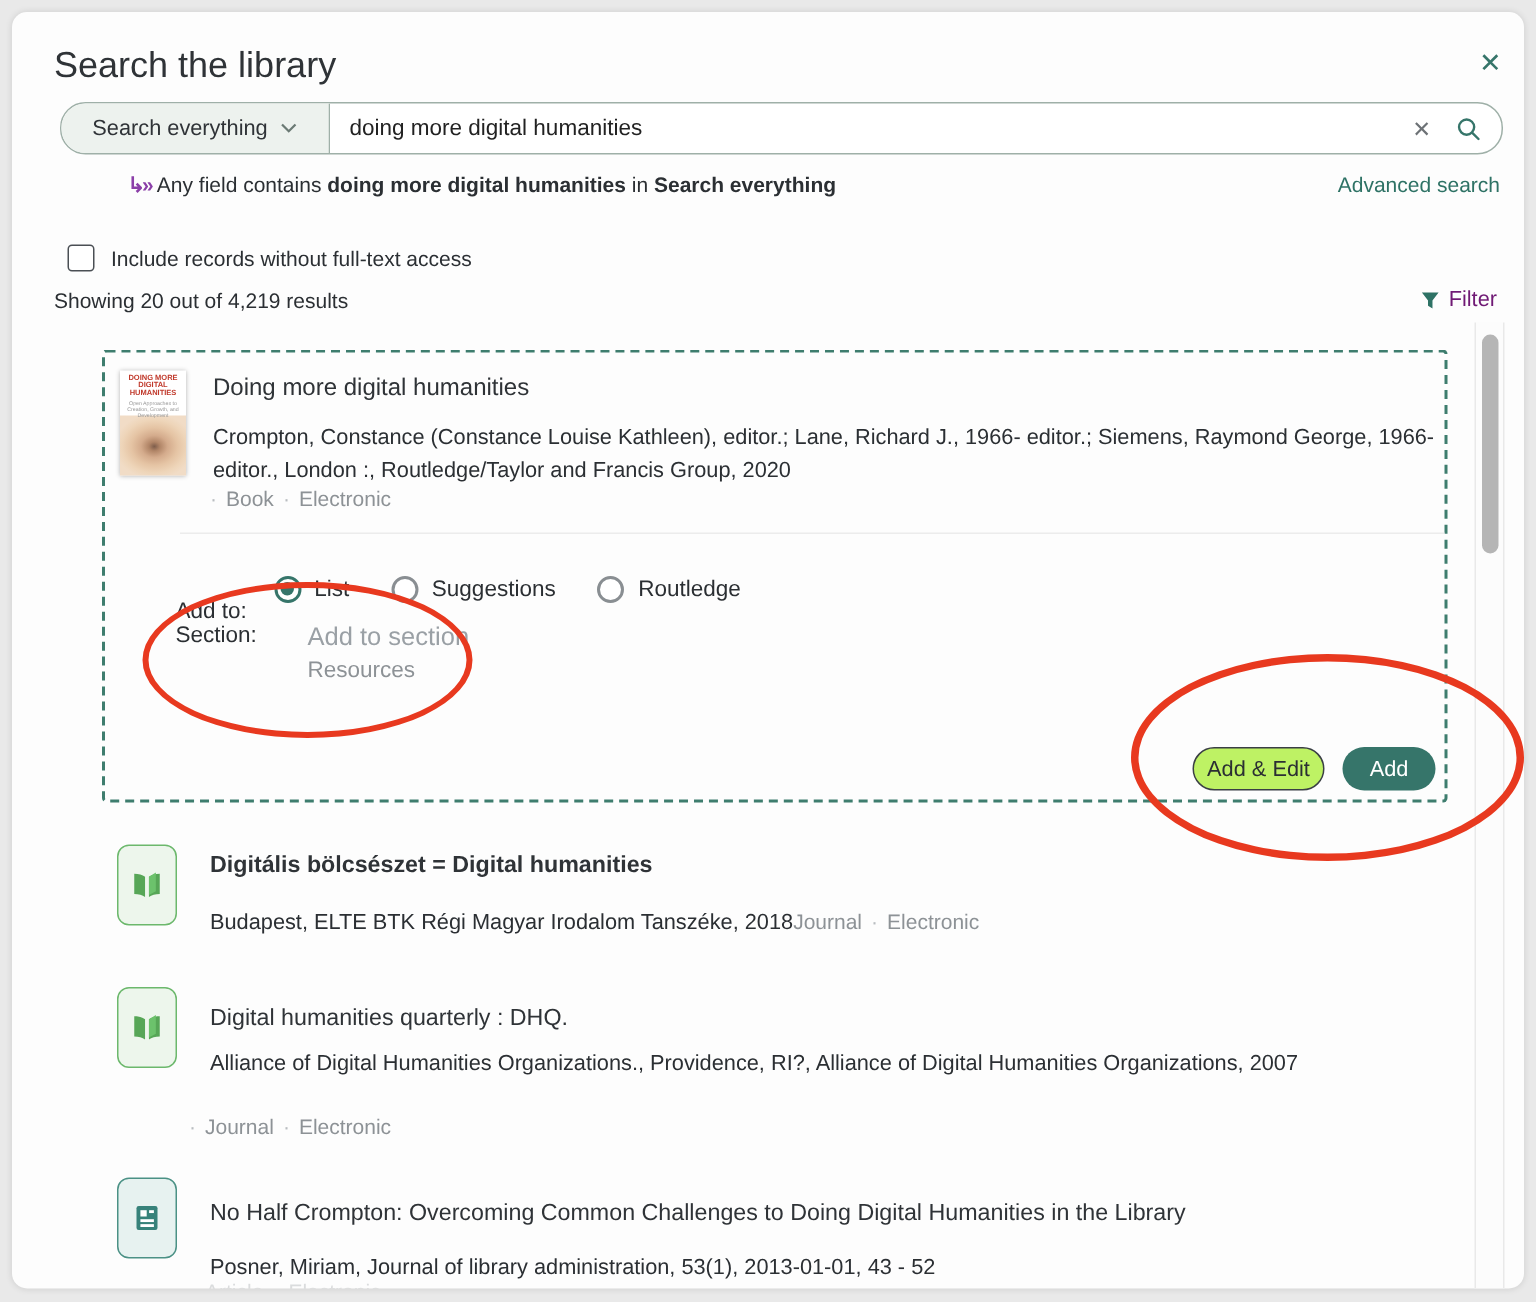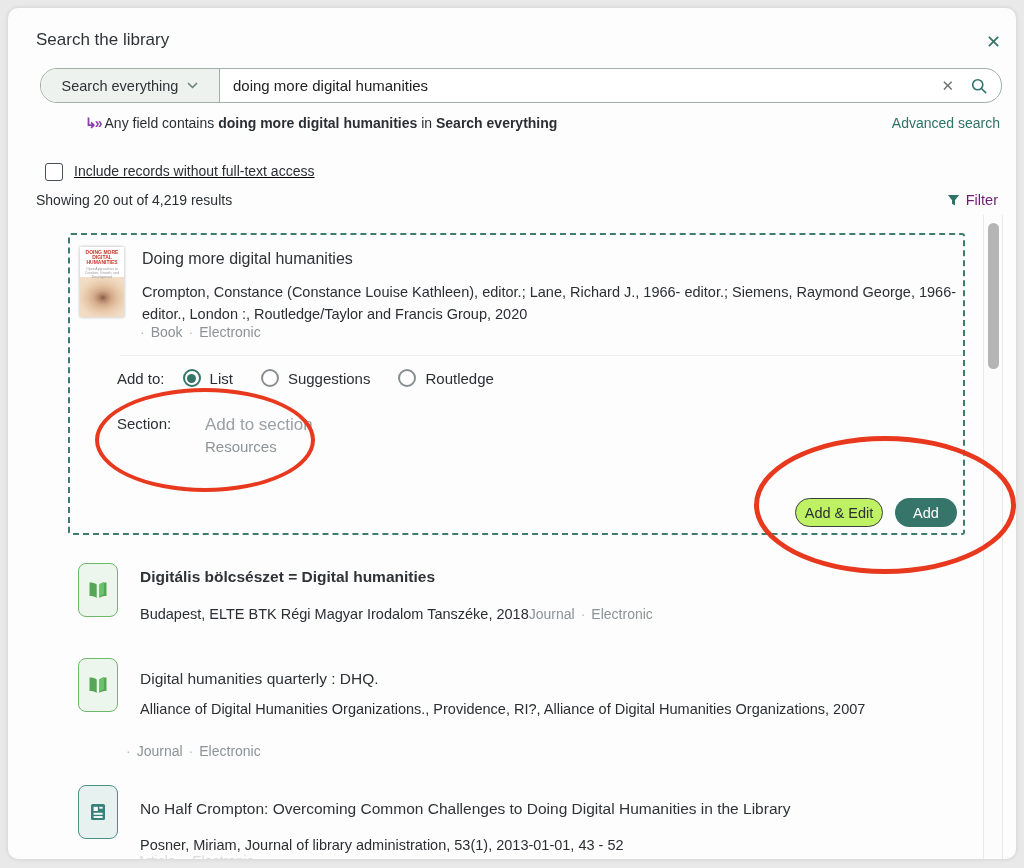--- a/index.html
+++ b/index.html
@@ -10,21 +10,21 @@
     -webkit-font-smoothing:antialiased;
     overflow:hidden;
   }
   .abs{position:absolute;}
   .modal{
     position:absolute;left:8px;top:8px;width:1008px;height:851px;
     background:#fdfdfd;border-radius:10px;box-shadow:0 0 5px rgba(0,0,0,.12);
     overflow:hidden;
   }
   
-  .mtitle{left:28px;top:22px;font-size:17px;color:#2f3337;}
+  .mtitle{left:28px;top:22px;font-size:24px;color:#2f3337;}
   .close{left:978px;top:23px;font-size:18px;color:#36756A;cursor:pointer;}
   
   .searchbar{
     left:32px;top:60px;width:960px;height:33px;
     border:1px solid #9FB0A8;border-radius:17px;background:#fff;
     display:flex;align-items:stretch;
   }
   .scope{
     width:178px;background:#EDF2EE;border-right:1px solid #9FB0A8;
     border-radius:16px 0 0 16px;display:flex;align-items:center;
@@ -37,21 +37,21 @@
   }
   .clearx{align-self:center;color:#6d7276;font-size:15px;margin-right:16px;cursor:pointer;}
   .magwrap{align-self:center;margin-right:13px;cursor:pointer;display:flex;}
   
   .summary{left:77px;top:107px;font-size:14px;color:#2b2f33;display:flex;align-items:baseline;}
   .redirect{color:#8B3FA8;font-weight:bold;font-size:14px;margin-right:4px;letter-spacing:-2px;}
   .summary b{font-weight:bold;}
   .summary .sp{white-space:pre;}
   .advanced{right:16px;top:107px;font-size:14px;color:#2E7265;cursor:pointer;}
   
-  .cbrow{left:37px;top:155px;display:flex;align-items:flex-start;gap:11px;text-decoration:underline;}
+  .cbrow{left:37px;top:155px;display:flex;align-items:center;gap:11px;}
   .cbox{width:16px;height:16px;border:1.5px solid #4a4f54;border-radius:3px;background:#fff;cursor:pointer;}
   .cblabel{font-size:14px;color:#2b2f33;}
   .showing{left:28px;top:184px;font-size:14px;color:#2b2f33;}
   .filter{right:18px;top:184px;display:flex;align-items:center;gap:6px;color:#701a75;font-size:14.5px;cursor:pointer;}
   
   .card{
     left:60px;top:225px;width:893px;height:298px;
     border:2px dashed #3E7D6E;border-radius:3px;background:#fdfdfd;
   }
   .cover{left:10px;top:12px;width:44px;height:70px;background:#fff;box-shadow:0 0 3px rgba(0,0,0,.3);overflow:hidden;cursor:pointer;}
@@ -59,21 +59,21 @@
   .cover-title{font-size:5px;line-height:5px;color:#c0392b;font-weight:bold;letter-spacing:0;}
   .cover-sub{font-size:3.5px;line-height:4px;color:#999;margin-top:2px;}
   .cover-img{height:43px;background:radial-gradient(ellipse 60% 50% at 52% 48%, #7e5d4b 0%, #b18567 14%, #d4ab8c 34%, #e5c4a4 58%, #eed5b9 82%, #f1dcc6 100%);}
   .ctitle{left:72px;top:15px;font-size:16px;color:#2f3337;cursor:pointer;}
   .cauthors{left:72px;top:47px;width:818px;font-size:14.5px;line-height:21.5px;color:#2b2f33;}
   .meta{display:flex;gap:6px;font-size:14px;color:#8D9296;}
   .meta .mi::before{content:"·";margin-right:6px;color:#b9bdc0;}
   .cmeta{left:70px;top:89px;}
   .cdivider{left:50px;top:120px;width:843px;height:1px;background:#ececec;}
   .addto{left:47px;top:134px;display:flex;align-items:center;font-size:15px;color:#2b2f33;}
-  .addto .lbl{margin-right:18px;}
+  .addto .lbl{margin-right:18px;margin-top:30px;}
   .ritem{display:flex;align-items:center;gap:9px;margin-right:28px;cursor:pointer;}
   .radio{width:18px;height:18px;border-radius:50%;border:2px solid #898e92;box-sizing:border-box;position:relative;background:#fff;}
   .radio.sel{border-color:#36756A;}
   .radio.sel::after{content:"";position:absolute;inset:2.5px;border-radius:50%;background:#36756A;}
   .sectionrow{left:47px;top:180px;display:flex;font-size:15px;color:#2b2f33;}
   .sectionrow .lbl{width:88px;}
   .secfield{cursor:pointer;}
   .secfield .flabel{font-size:17px;color:#9aa0a5;}
   .secfield .fvalue{font-size:15px;color:#8D9296;margin-top:3px;}
   .btn{position:absolute;box-sizing:border-box;height:29px;border-radius:15px;display:flex;align-items:center;justify-content:center;font-size:14.5px;cursor:pointer;}

